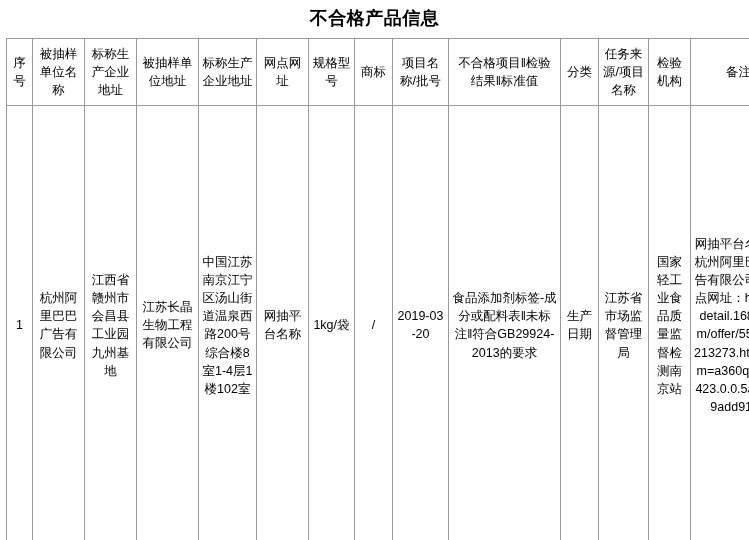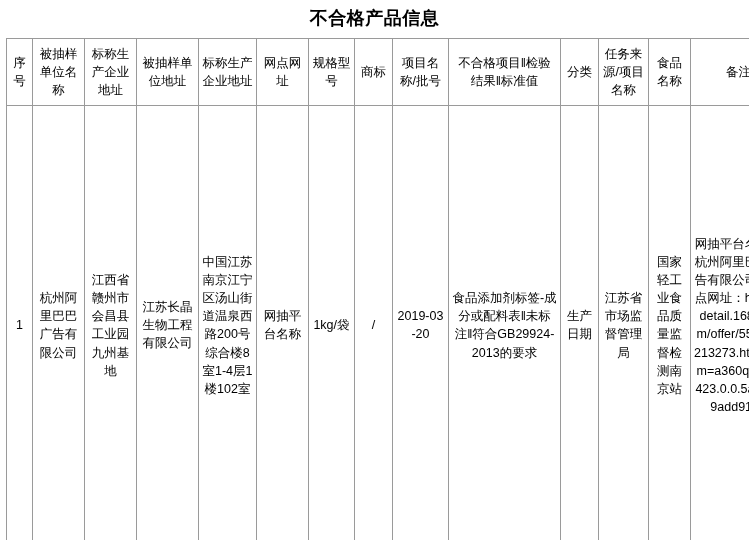--- a/index.html
+++ b/index.html
@@ -100,21 +100,21 @@
         <th>标称生产企业地址</th>
         <th>被抽样单位地址</th>
         <th>标称生产企业地址</th>
         <th>网点网址</th>
         <th>规格型号</th>
         <th>商标</th>
         <th>项目名称/批号</th>
         <th>不合格项目‖检验结果‖标准值</th>
         <th>分类</th>
         <th>任务来源/项目名称</th>
-        <th>食品名称</th>
+        <th>检验机构</th>
         <th>备注</th>
       </tr>
     </thead>
     <tbody>
       <tr>
         <td class="body-cell">1</td>
         <td class="body-cell">杭州阿里巴巴广告有限公司</td>
         <td class="body-cell">江西省赣州市会昌县工业园九州基地</td>
         <td class="body-cell">江苏长晶生物工程有限公司</td>
         <td class="body-cell">中国江苏南京江宁区汤山街道温泉西路200号综合楼8室1-4层1楼102室</td>

